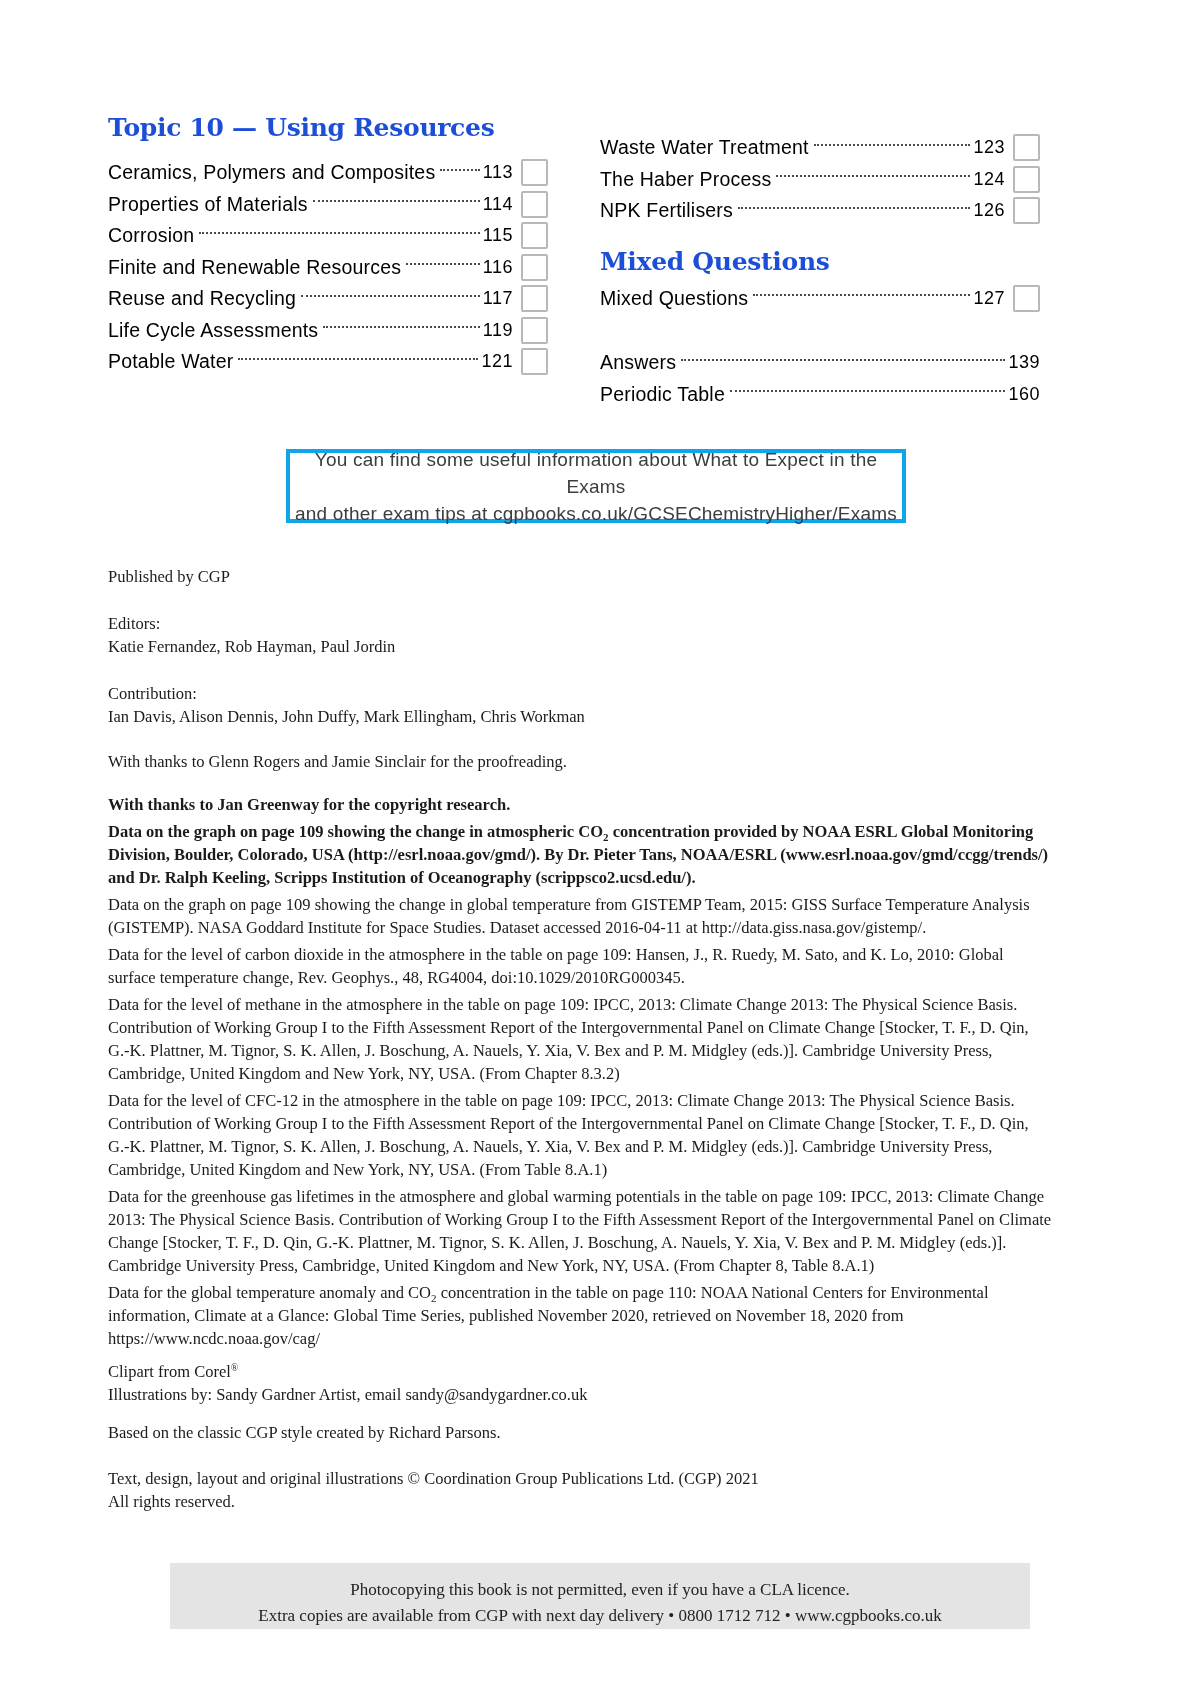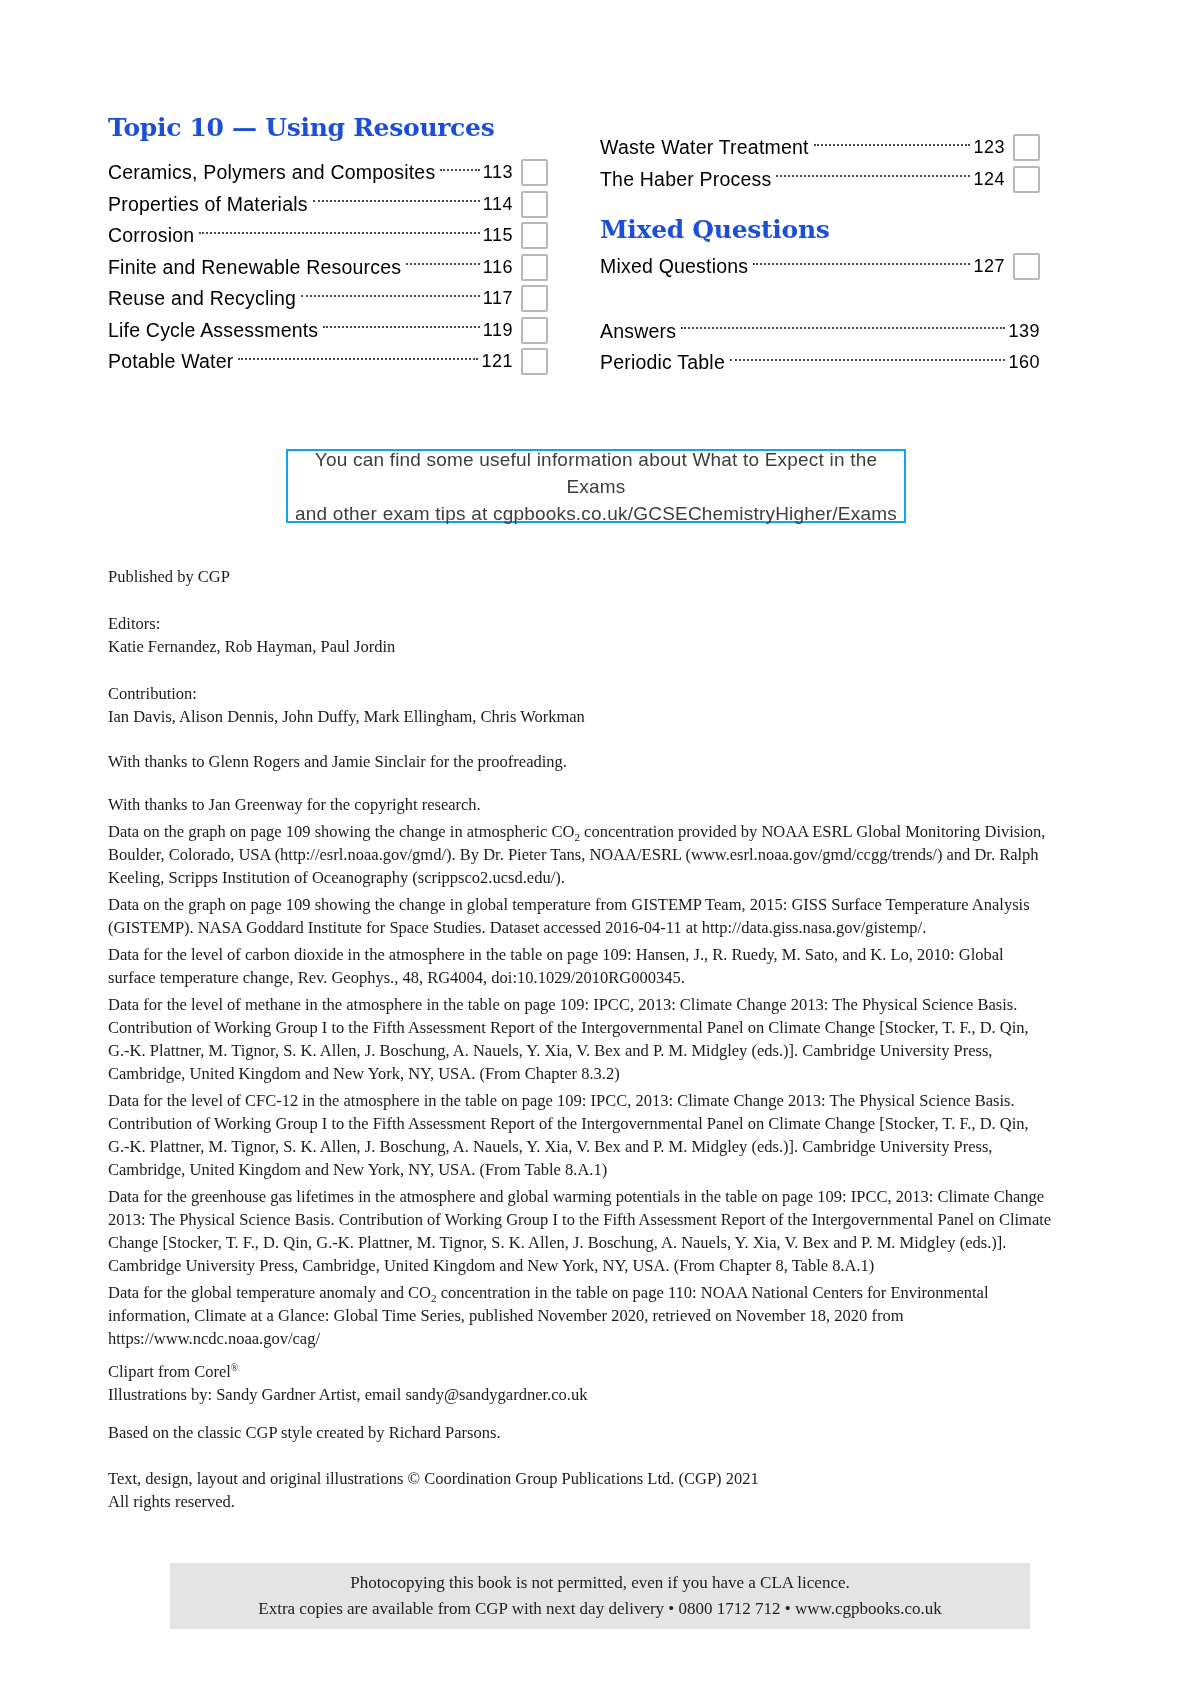--- a/index.html
+++ b/index.html
@@ -22,43 +22,43 @@
   .toc-leader{flex:1;border-bottom:2px dotted #4a4a4a;margin:0 3px 6px 5px;min-width:10px;}
   .toc-page{font-size:18px;letter-spacing:0.5px;}
   .toc-box{
     width:27px;height:27px;box-sizing:border-box;flex:0 0 27px;
     border:2px solid #b8b8b8;border-radius:2px;background:#fff;margin-left:8px;
   }
   #toc-end-items{margin-top:33px;}
   
   #exam-box{
     position:absolute;left:286px;top:449px;width:620px;height:74px;
-    box-sizing:border-box;border:2px solid #0ea5e9;
+    box-sizing:border-box;border:4px solid #0ea5e9;
     display:flex;flex-direction:column;justify-content:center;align-items:center;
     font-size:19px;line-height:27px;color:#3d3d3d;text-align:center;letter-spacing:0.2px;
   }
   
   #publication{
     position:absolute;left:108px;top:565px;width:945px;
     font-family:"Liberation Serif",serif;font-size:16.5px;line-height:23px;color:#1b1b1b;
   }
   #publication p{margin:0;}
   .mt24{margin-top:24px !important;}
   .mt23{margin-top:23px !important;}
   .mt22{margin-top:22px !important;}
-  .mt20{margin-top:20px !important;}
+  .mt20{margin-top:20px !important;font-weight:bold;}
   .mt15{margin-top:15px !important;}
   .mt10{margin-top:10px !important;}
   .ppara{margin-top:4px !important;}
   #publication sub{font-size:11px;line-height:0;}
   #publication sup{font-size:10px;line-height:0;}
   
   #footer-box{
     position:absolute;left:170px;top:1563px;width:860px;height:66px;
-    box-sizing:border-box;background:#e4e4e4;padding-top:7px;
+    box-sizing:border-box;background:#e4e4e4;padding-top:14px;
     font-family:"Liberation Serif",serif;font-size:17px;line-height:26px;
     color:#222;text-align:center;
   }
 </style>
 </head>
 <body>
 
 <div id="toc-left" class="toc-col">
   <h1 class="toc-heading">Topic 10 — Using Resources</h1>
   <div id="toc-left-items">
@@ -114,20 +114,26 @@
         <span class="toc-leader"></span>
         <span class="toc-page">123</span>
         <span class="toc-box"></span>
       </div>
       <div class="toc-row">
         <span class="toc-label">The Haber Process</span>
         <span class="toc-leader"></span>
         <span class="toc-page">124</span>
         <span class="toc-box"></span>
       </div>
+      <div class="toc-row">
+        <span class="toc-label">NPK Fertilisers</span>
+        <span class="toc-leader"></span>
+        <span class="toc-page">126</span>
+        <span class="toc-box"></span>
+      </div>
     </div>
   <h2 id="mixed-heading" class="toc-heading">Mixed Questions</h2>
   <div id="toc-mixed-items">
       <div class="toc-row">
         <span class="toc-label">Mixed Questions</span>
         <span class="toc-leader"></span>
         <span class="toc-page">127</span>
         <span class="toc-box"></span>
       </div>
     </div>

